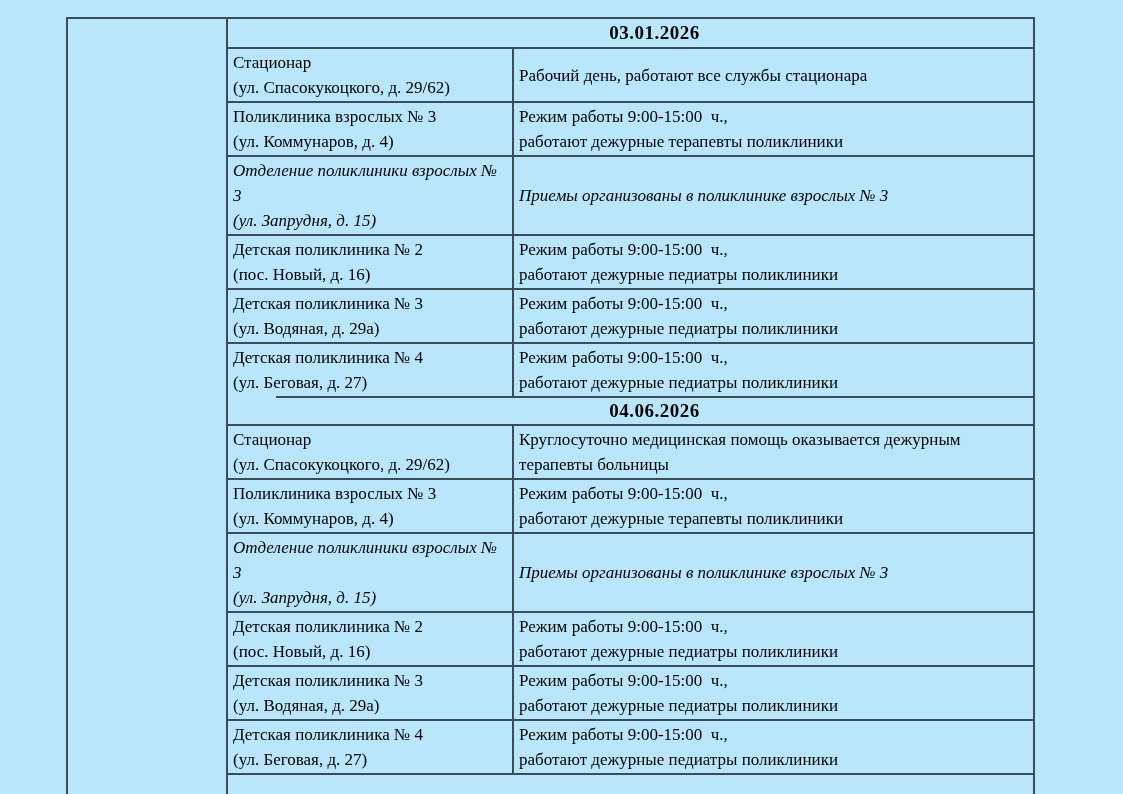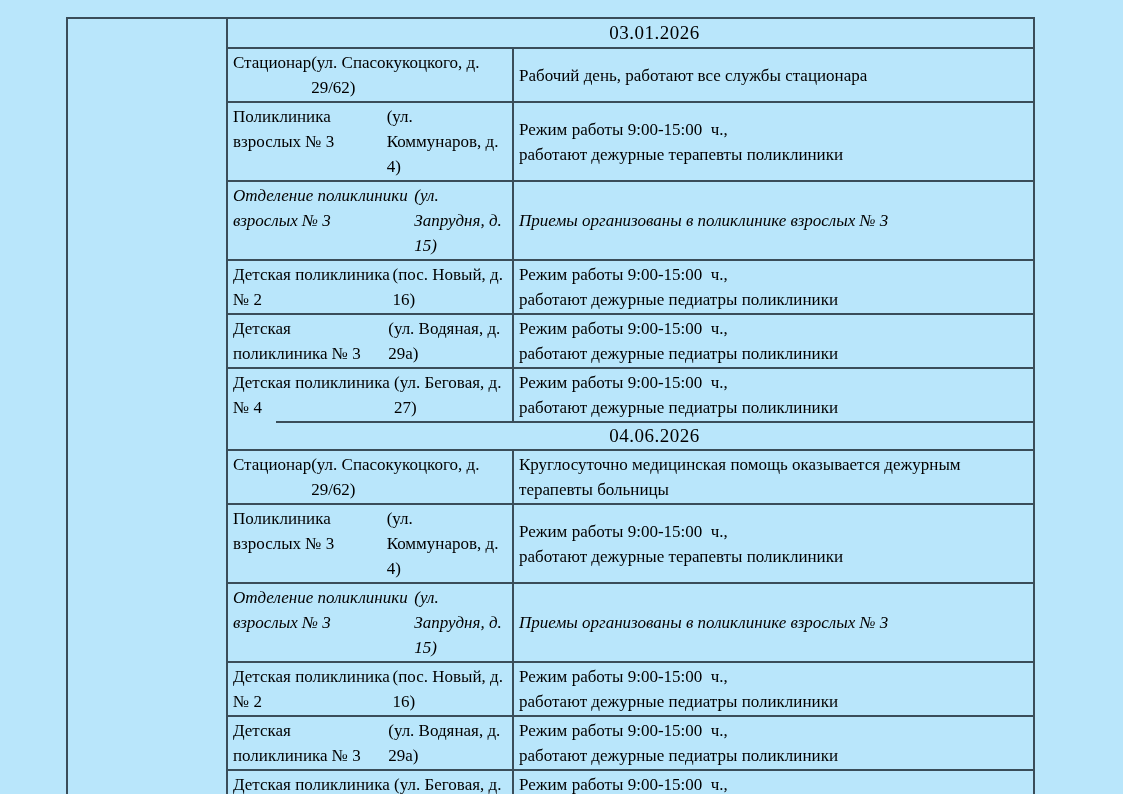--- a/index.html
+++ b/index.html
@@ -34,32 +34,32 @@
   .row {
     display: flex;
     border-top: 2px solid #3a4d59;
     box-sizing: border-box;
   }
   .main > .row:first-child { border-top: none; }
   .daterow {
     justify-content: center;
     align-items: center;
     min-height: 28px;
-    font-weight: normal;
+    font-weight: bold;
     font-size: 19px;
     letter-spacing: 0.5px;
     margin-left: 48px;
   }
   .fac {
     flex: 0 0 286px;
     border-right: 2px solid #3a4d59;
     box-sizing: border-box;
     padding: 1px 4px 1px 5px;
     display: flex;
-    flex-direction: row;
+    flex-direction: column;
     justify-content: center;
   }
   .info {
     flex: 1;
     padding: 1px 20px 1px 5px;
     display: flex;
     flex-direction: column;
     justify-content: center;
   }
   .line {

